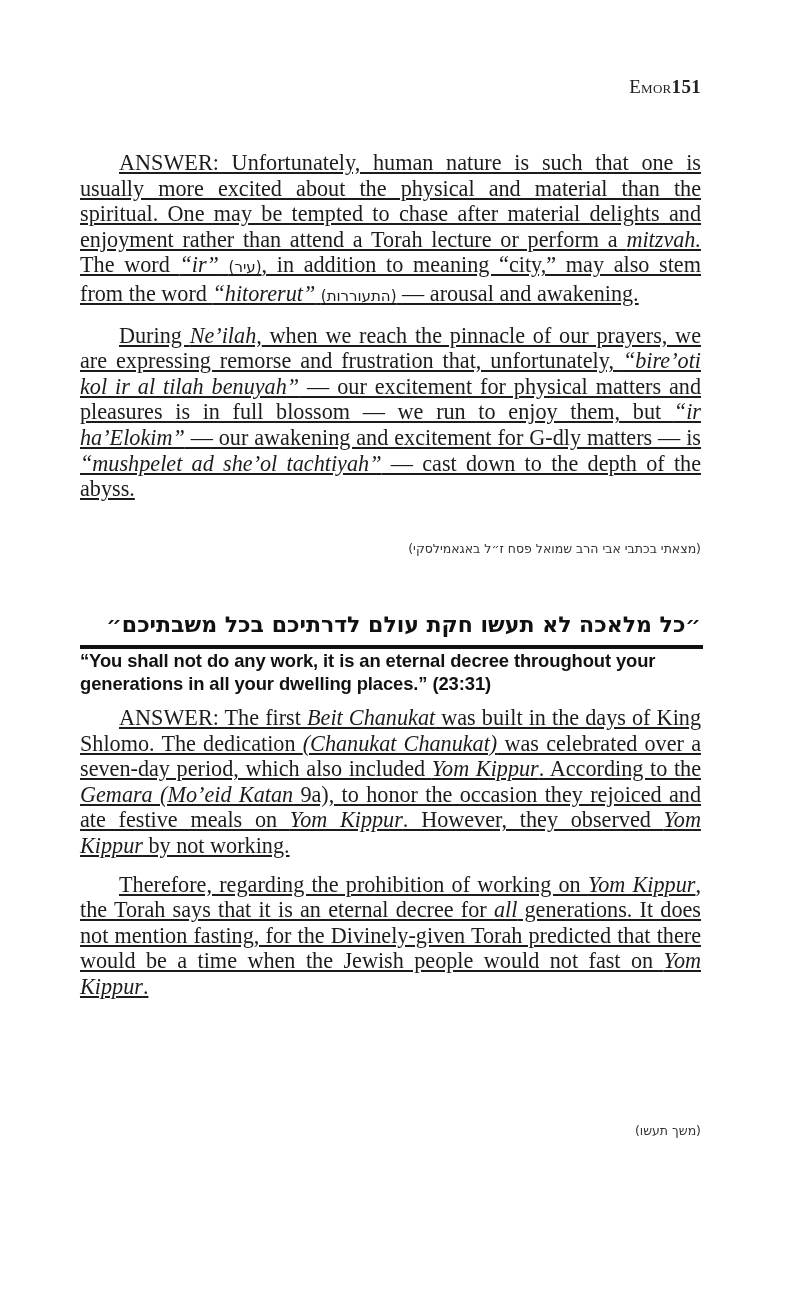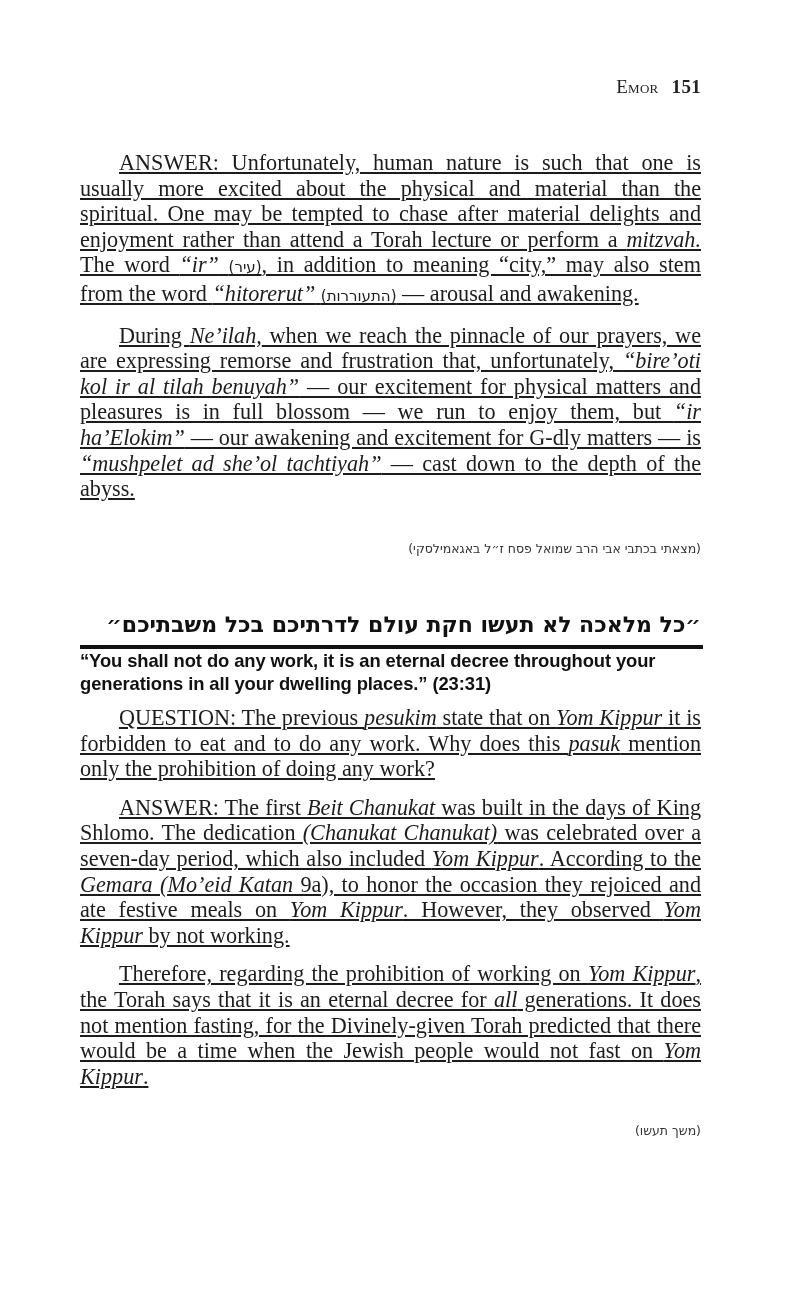--- a/index.html
+++ b/index.html
@@ -24,21 +24,21 @@
       position: absolute;
       top: 76px;
       right: 0;
       font-family: "Liberation Serif", "DejaVu Serif", serif;
       font-size: 19px;
       color: #222;
       letter-spacing: 0.3px;
     }
     .running-head .title {
       font-variant: small-caps;
-      margin-right: 13px;
+      margin-right: 0;
     }
     .running-head .num {
       font-weight: bold;
     }
     .body-text {
       font-family: "Liberation Serif", "DejaVu Serif", serif;
       font-size: 22.2px;
       line-height: 25.6px;
       text-align: justify;
       color: #1c1c1c;
@@ -116,19 +116,18 @@
     <p class="second">During <i>Ne’ilah,</i> when we reach the pinnacle of our prayers, we are expressing remorse and frustration that, unfortunately, <i>“bire’oti kol ir al tilah benuyah”</i> — our excitement for physical matters and pleasures is in full blossom — we run to enjoy them, but <i>“ir ha’Elokim”</i> — our awakening and excitement for G-dly matters — is <i>“mushpelet ad she’ol tachtiyah”</i> — cast down to the depth of the abyss.</p>
   </div>
 
   <div id="source1" class="source">(מצאתי בכתבי אבי הרב שמואל פסח ז״ל באגאמילסקי)</div>
 
   <div class="heb-title">״כל מלאכה לא תעשו חקת עולם לדרתיכם בכל משבתיכם״</div>
   <div class="rule"></div>
   <div class="eng-verse">“You shall not do any work, it is an eternal decree throughout your generations in all your dwelling places.” (23:31)</div>
 
   <div id="sec2" class="body-text">
-    <p>QUESTION: The previous <i>pesukim</i> state that on <i>Yom Kippur</i> it is forbidden to eat and to do any work. Why does this <i>pasuk</i> mention only the prohibition of doing any work?</p>
     <p>ANSWER: The first <i>Beit Chanukat</i> was built in the days of King Shlomo. The dedication <i>(Chanukat Chanukat)</i> was celebrated over a seven-day period, which also included <i>Yom Kippur</i>. According to the <i>Gemara (Mo’eid Katan</i> 9a), to honor the occasion they rejoiced and ate festive meals on <i>Yom Kippur</i>. However, they observed <i>Yom Kippur</i> by not working.</p>
     <p>Therefore, regarding the prohibition of working on <i>Yom Kippur</i>, the Torah says that it is an eternal decree for <i>all</i> generations. It does not mention fasting, for the Divinely-given Torah predicted that there would be a time when the Jewish people would not fast on <i>Yom Kippur</i>.</p>
   </div>
 
   <div id="source2" class="source">(משך תעשו)</div>
 </div>
 
 </body></html>

